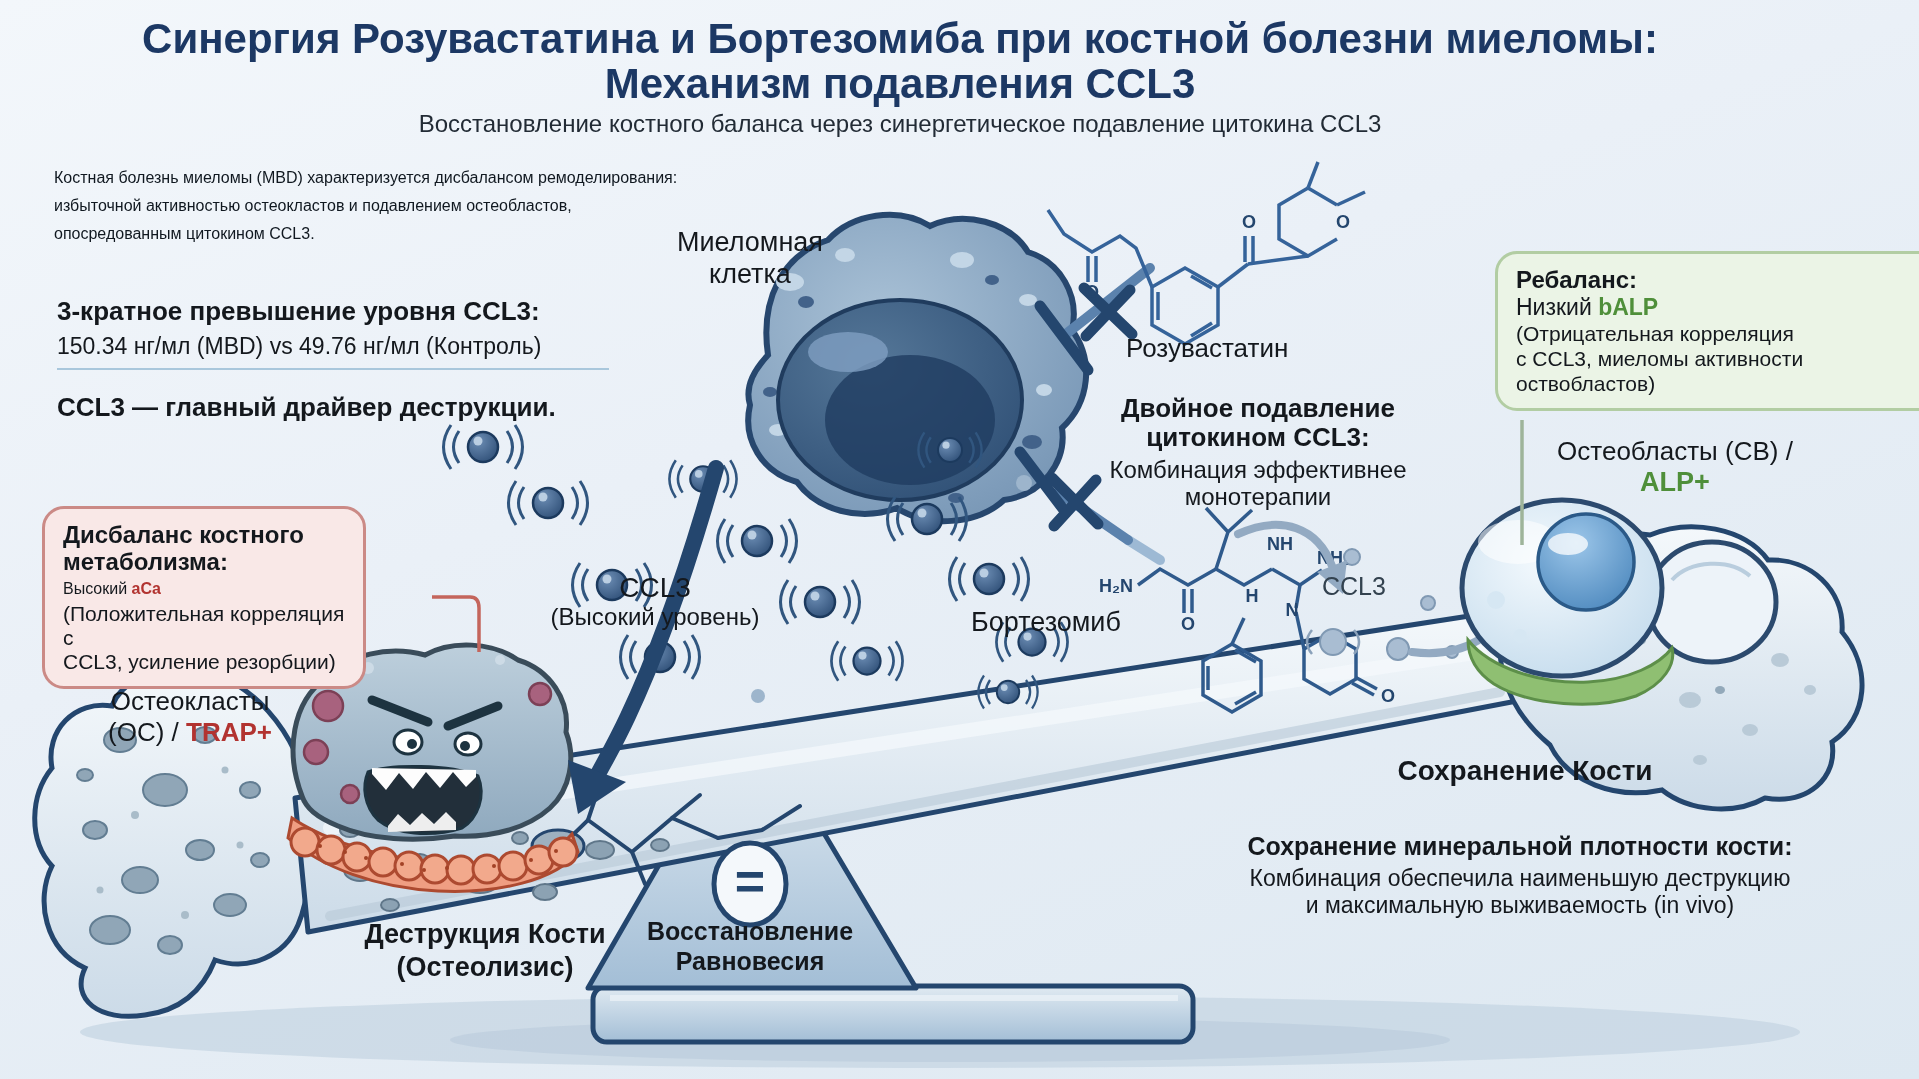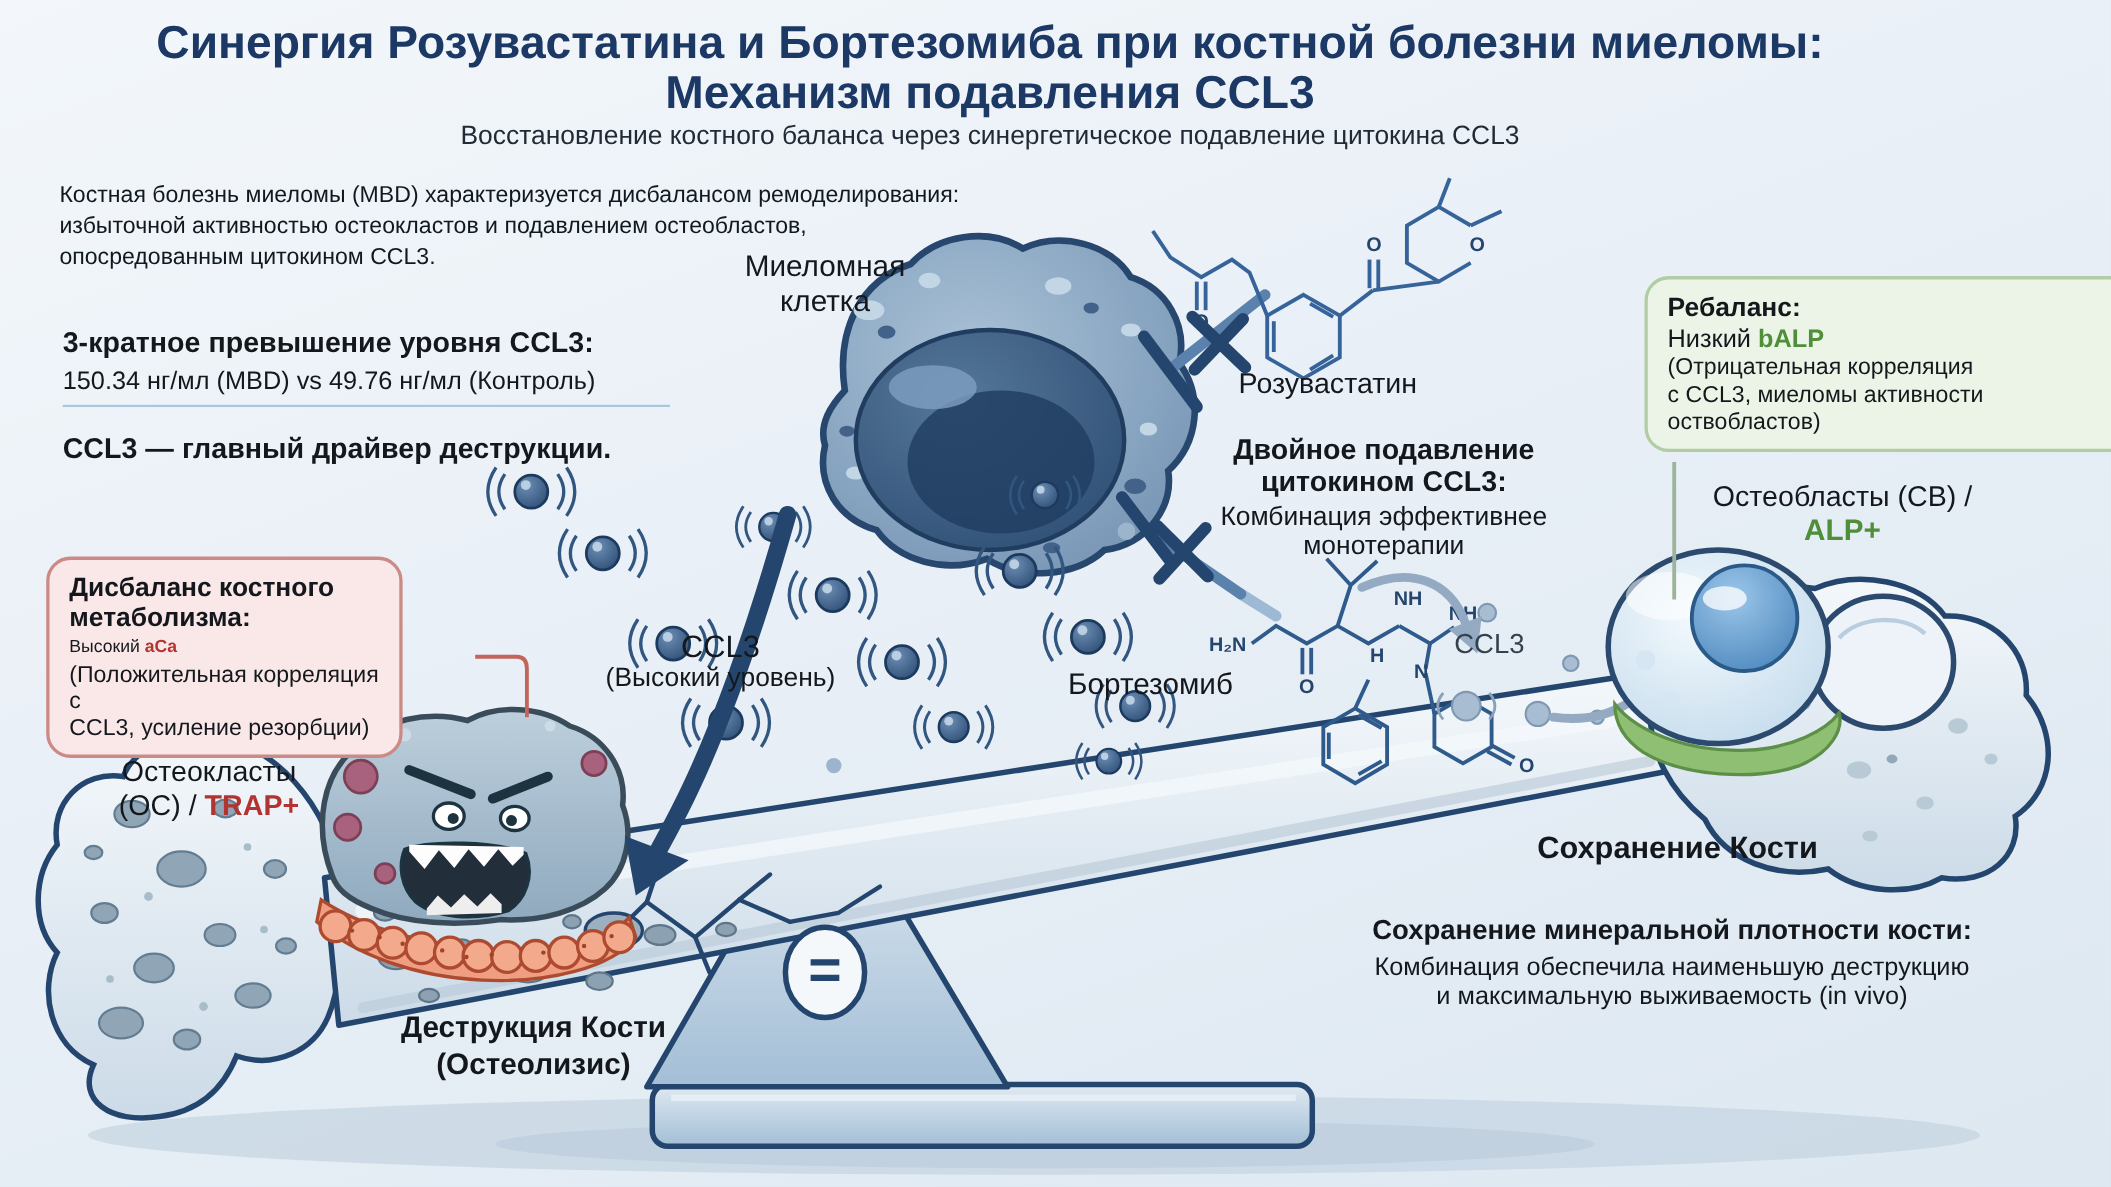--- a/index.html
+++ b/index.html
@@ -5,21 +5,21 @@
   html,body{margin:0;padding:0;background:#cfd9e4;}
   .canvas{position:relative;width:1919px;height:1079px;overflow:hidden;
     background:linear-gradient(160deg,#f3f7fb 0%,#eaf0f7 40%,#dde8f1 100%);
     font-family:"Liberation Sans",sans-serif;color:#14181d;}
   svg{position:absolute;left:0;top:0;}
   .abs{position:absolute;}
   .c{text-align:center;}
   .b{font-weight:bold;}
   .title{font-size:42px;font-weight:bold;color:#1c3864;line-height:45px;}
   .subtitle{font-size:24px;color:#222b35;margin-top:4px;}
-  .body-txt{font-size:21px;line-height:28px;color:#101820;}
+  .body-txt{font-size:16px;line-height:28px;color:#101820;}
   .sec-head{font-size:26px;font-weight:bold;}
   .sec-body{font-size:23px;line-height:26px;}
   .divider{position:absolute;left:57px;top:368px;width:552px;height:2px;background:#a9c7dc;}
   .note{font-size:21px;line-height:24px;}
   .callout{border-radius:22px;box-sizing:border-box;padding:12px 18px;}
   .pink-box{background:#f9e8e7;border:3px solid #cb8a86;}
   .green-box{background:#ebf4e6;border:3px solid #b2cda3;}
   .red{color:#b23330;font-weight:bold;}
   .green{color:#4f8f3a;font-weight:bold;}
   .lbl{font-size:26px;line-height:31px;}
@@ -464,14 +464,18 @@
     <div>Комбинация обеспечила наименьшую деструкцию</div>
     <div>и максимальную выживаемость (in vivo)</div>
   </div>
 </div>
 
 <div class="abs c b" style="left:310px;top:918px;width:350px;font-size:27px;line-height:33px;">
   <div>Деструкция Кости</div>
   <div>(Остеолизис)</div>
 </div>
 
+<div class="abs c b" style="left:640px;top:916px;width:220px;font-size:25px;line-height:30px;">
+  <div>Восстановление</div>
+  <div>Равновесия</div>
+</div>
 
 </div>
 
 </body></html>

